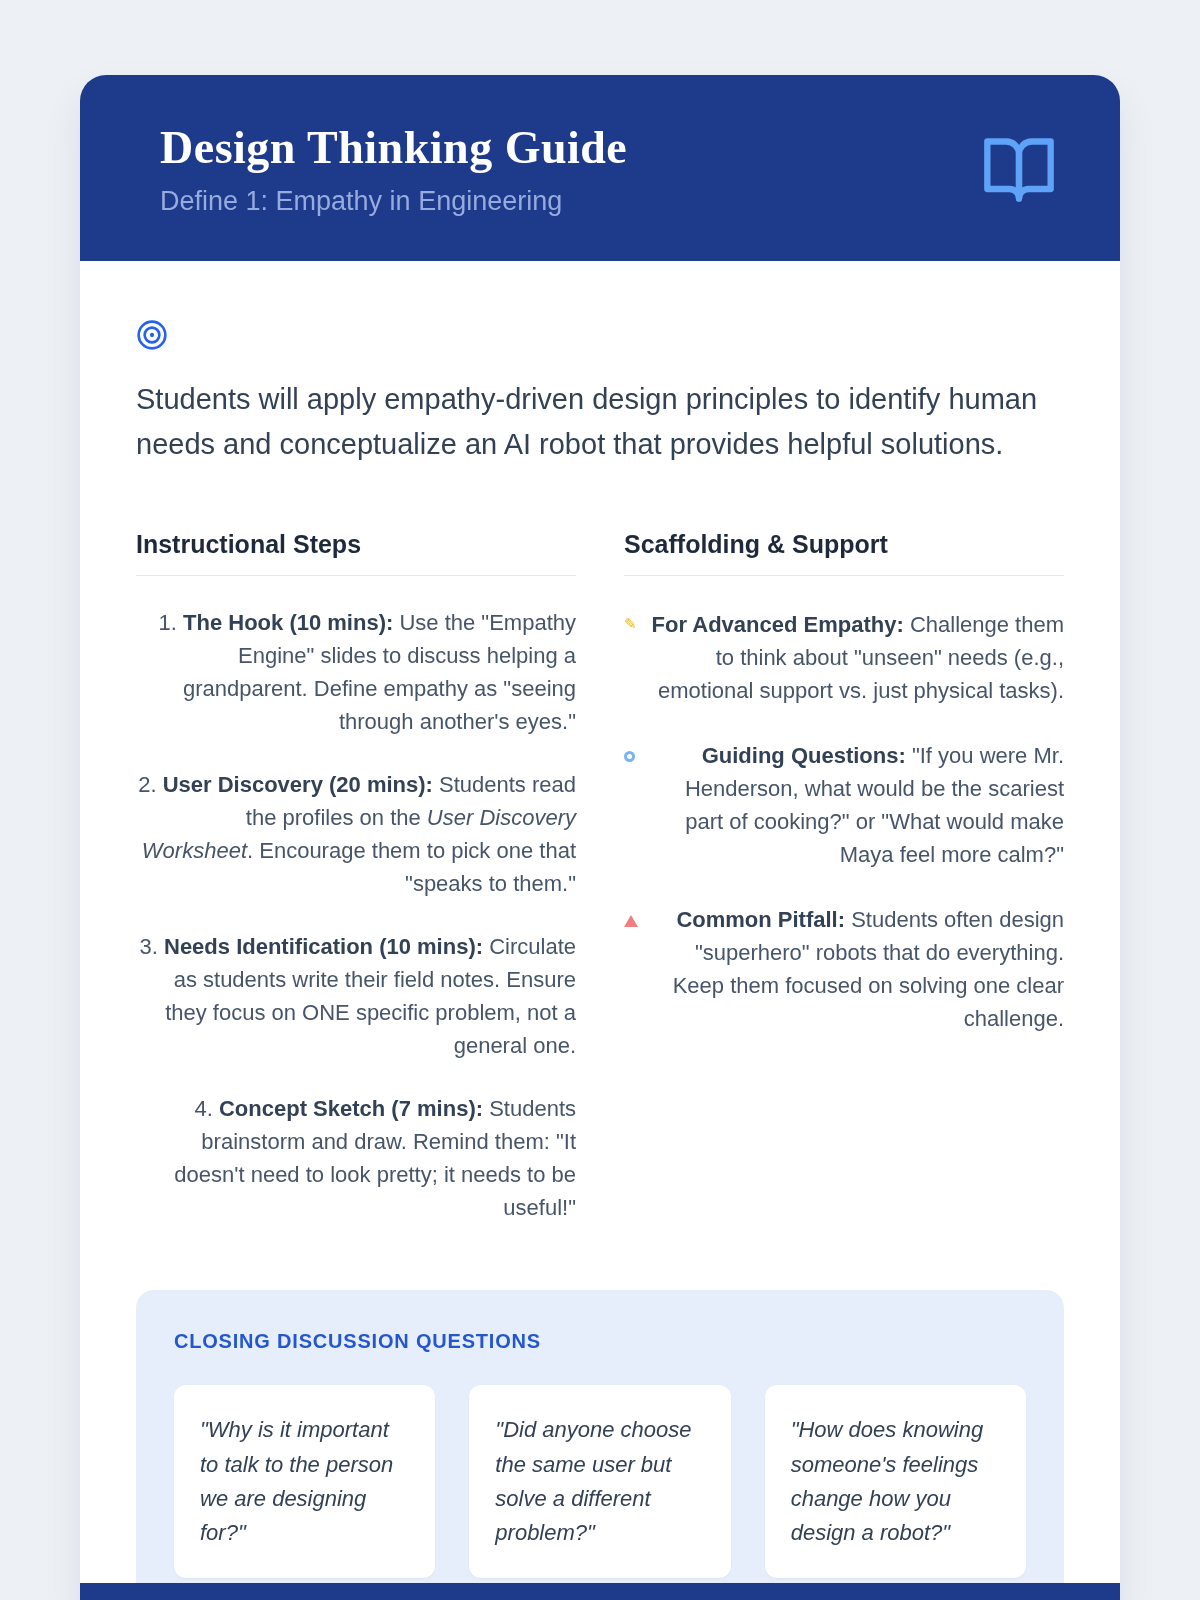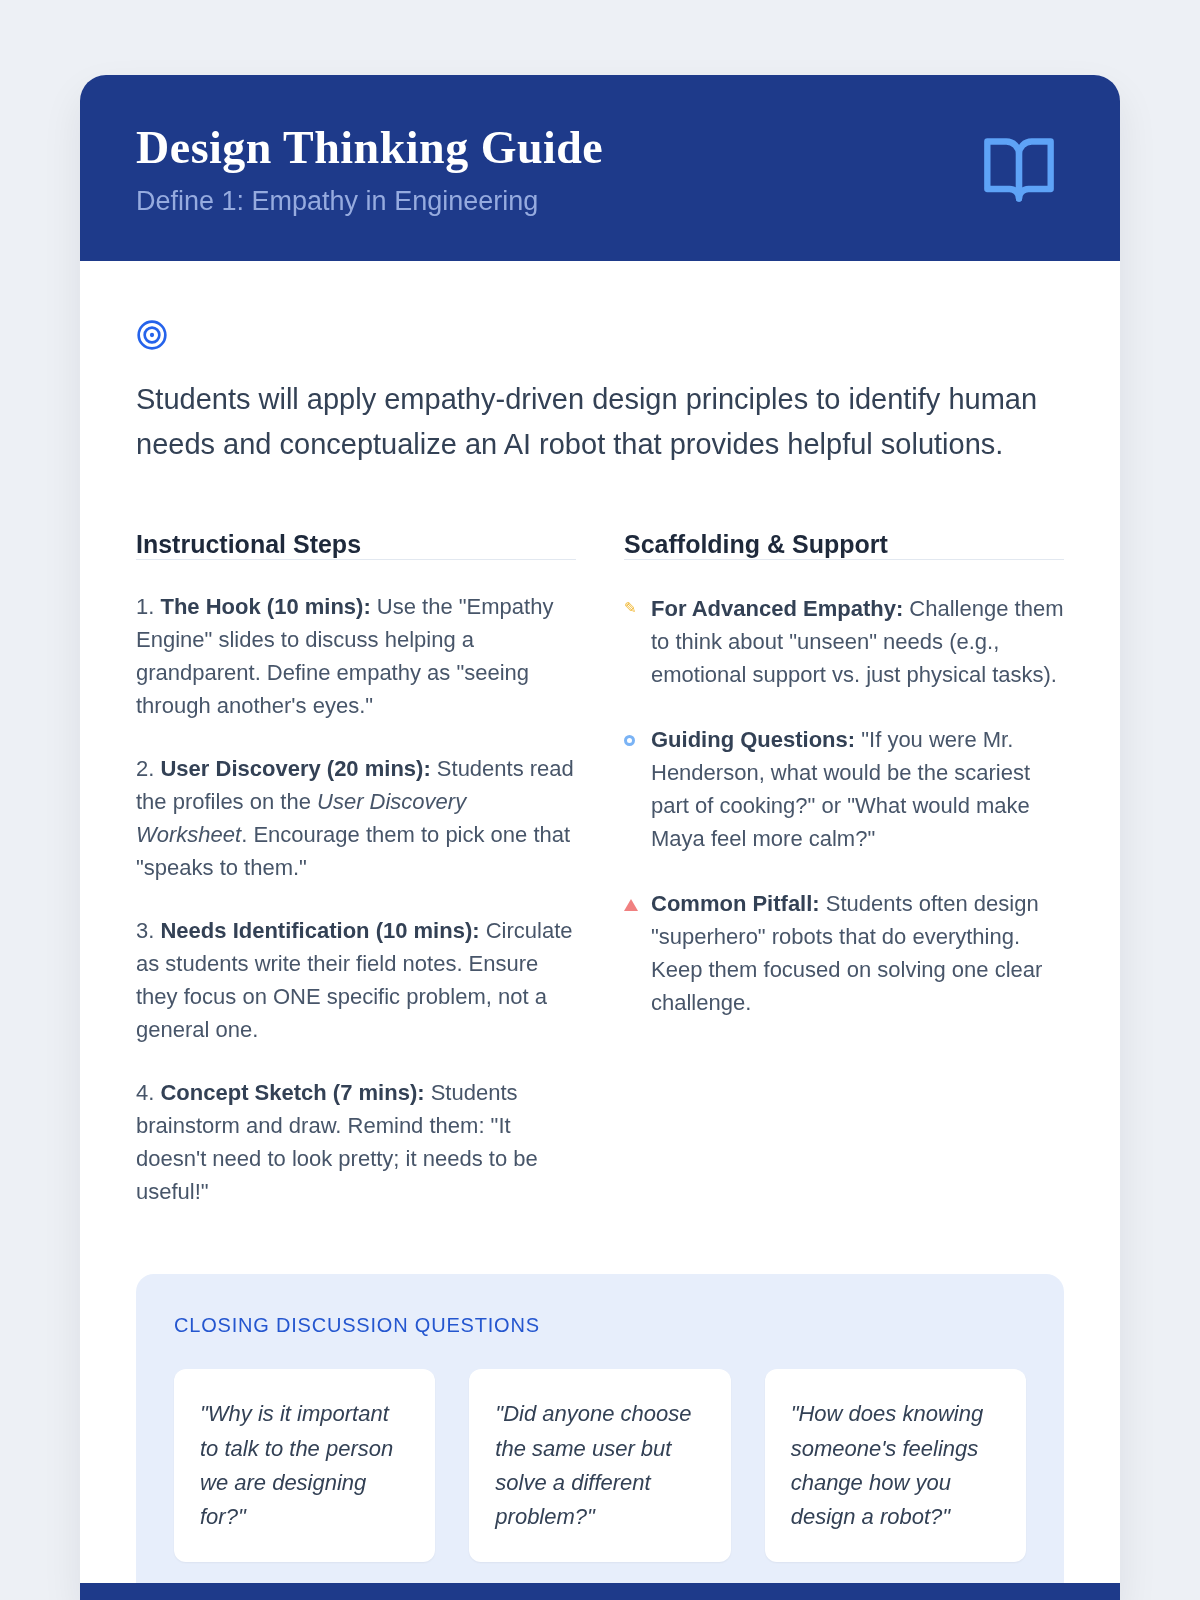--- a/index.html
+++ b/index.html
@@ -16,21 +16,21 @@
     left: 80px; top: 75px;
     width: 1040px;
     background: #ffffff;
     border-radius: 26px;
     overflow: hidden;
     box-shadow: 0 18px 40px rgba(15,23,42,.08);
   }
   
   .card-header {
     background: var(--header-bg, #1e3a8a);
-    padding: 48px 58px 44px 56px;
+    padding: 48px 58px 44px 80px;
     display: flex;
     align-items: center;
     justify-content: space-between;
   }
   .card-header h1 {
     margin: 0 0 12px;
     font-family: "Liberation Serif", "DejaVu Serif", serif;
     font-weight: 700;
     font-size: 46px;
     line-height: 1.1;
@@ -64,30 +64,31 @@
   }
 
   .columns {
     display: grid;
     grid-template-columns: 1fr 1fr;
     column-gap: 48px;
     margin-top: 64px;
   }
   .col-heading {
     margin: 0;
+    padding-bottom: 16px;
     border-bottom: 1px solid #e2e8f0;
     font-size: 25px; font-weight: 700;
     color: #1e293b;
   }
   .step {
     margin-top: 30px;
     font-size: 22px; line-height: 1.5;
     color: #475569;
   }
-  .step p, .support p { margin: 0; }
+  .step p, .support p { margin: 0; text-align: right; }
   .step strong, .support strong { color: #334155; font-weight: 700; }
   .step em { font-style: italic; }
 
   .support {
     display: flex; gap: 12px;
     margin-top: 32px;
     font-size: 22px; line-height: 1.5;
     color: #475569;
   }
   .s-icon { flex: 0 0 15px; margin-top: 8px; }
@@ -108,21 +109,21 @@
 
   
   .discussion {
     margin-top: 66px;
     background: var(--panel, #e7eefb);
     border-radius: 18px;
     padding: 40px 38px 46px;
   }
   .discussion-heading {
     margin: 0 0 32px;
-    font-size: 20px; font-weight: 400;
+    font-size: 20px; font-weight: 700;
     letter-spacing: .8px;
     color: var(--panel-accent, #2456cf);
   }
   .q-cards {
     display: grid;
     grid-template-columns: 1fr 1fr 1fr;
     gap: 34px;
   }
   .q-card {
     background: #ffffff;

